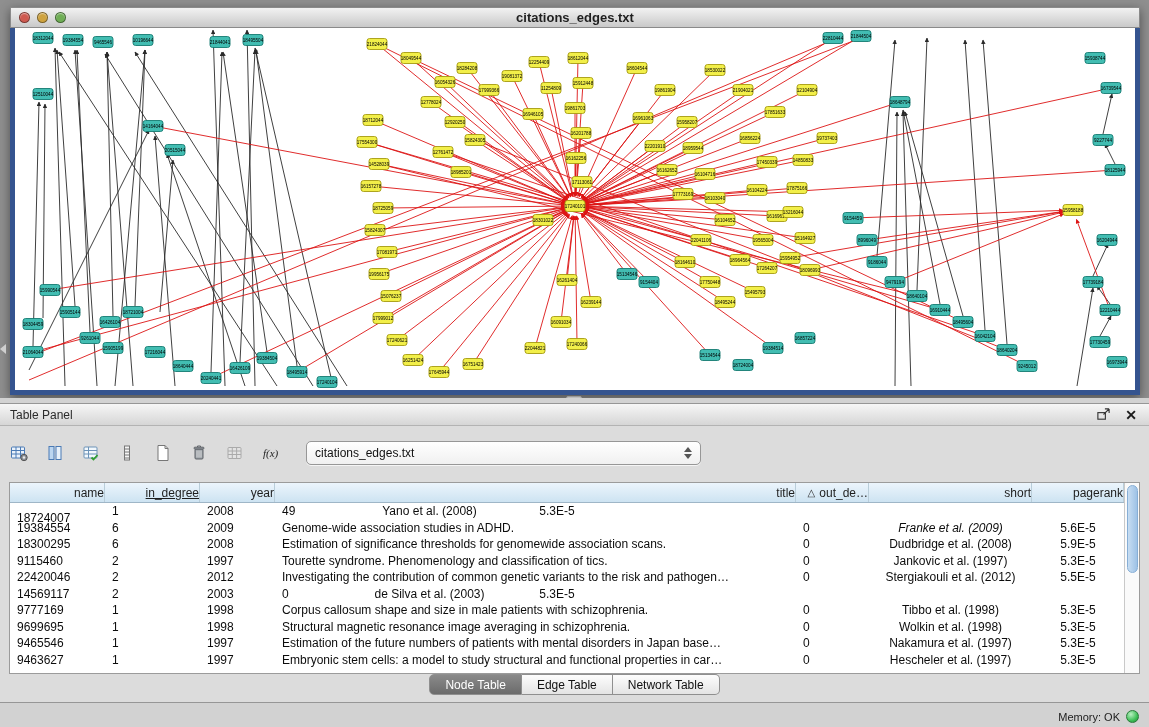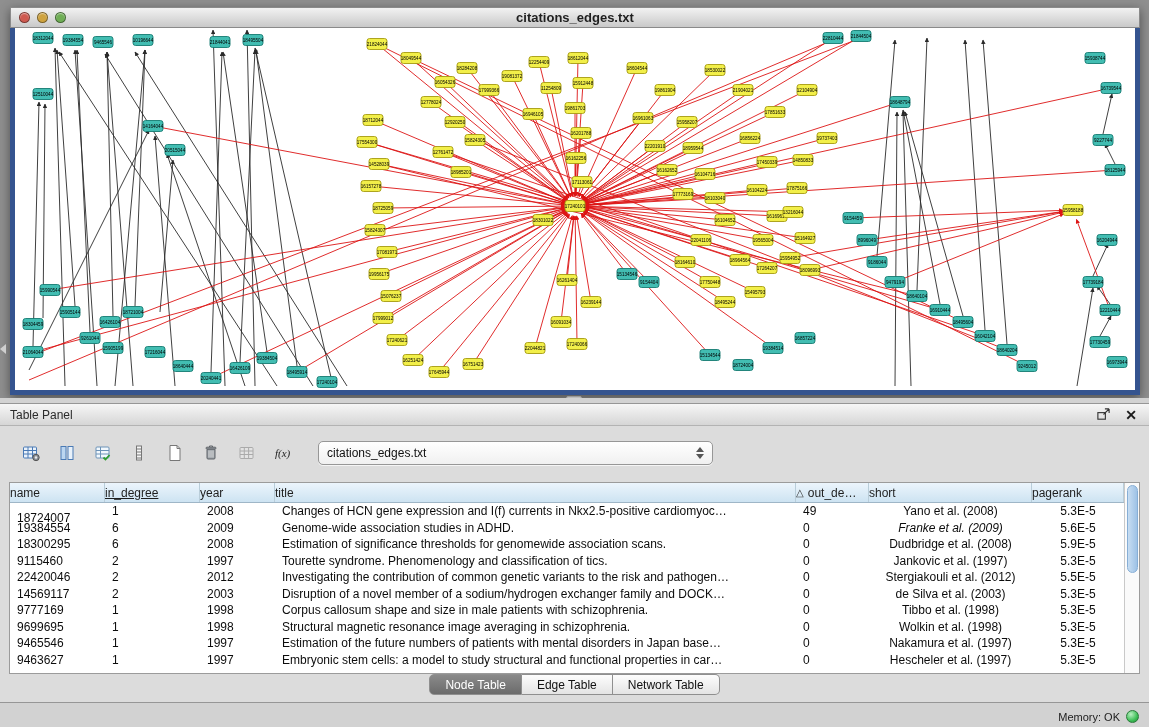--- a/index.html
+++ b/index.html
@@ -30,36 +30,36 @@
   
   .table-panel { position:absolute; left:0; top:403px; width:1149px; height:300px;
     background:#dcdcdc; border-top:1px solid #969696; border-bottom:1px solid #969696; }
   .panel-header { height:22px; background:linear-gradient(#f6f6f6,#d6d6d6);
     border-bottom:1px solid #b3b3b3; display:flex; align-items:center; padding:0 10px; }
   .panel-title { font-size:12px; color:#2b2b2b; }
   .panel-header-icons { margin-left:auto; display:flex; align-items:center; gap:12px; }
   .hdr-icon { width:16px; height:16px; display:flex; align-items:center; justify-content:center; cursor:default; }
   .close-x { font-size:14px; font-weight:bold; color:#1a1a1a; line-height:14px; }
 
-  .toolbar { height:54px; display:flex; align-items:center; padding:0 16px; gap:6px; }
+  .toolbar { height:54px; display:flex; align-items:center; padding:0 4px; gap:6px; }
   .tool-btn { width:30px; height:30px; display:flex; align-items:center; justify-content:center; border-radius:4px; }
   .tool-btn svg { width:18px; height:18px; }
   .combo { margin-left:14px; width:395px; height:24px; background:linear-gradient(#ffffff,#f0f0f0);
     border:1px solid #979797; border-radius:5px; display:flex; align-items:center; padding:0 8px;
     font-size:12px; color:#111; box-shadow:0 1px 0 rgba(255,255,255,.7); }
   .combo-arrows { margin-left:auto; display:flex; flex-direction:column; gap:2px; }
   .combo-arrows .up { width:0; height:0; border-left:4px solid transparent; border-right:4px solid transparent; border-bottom:5px solid #555; }
   .combo-arrows .down { width:0; height:0; border-left:4px solid transparent; border-right:4px solid transparent; border-top:5px solid #555; }
 
   .table-area { position:absolute; left:9px; right:9px; top:78px; height:192px;
     background:#fff; border:1px solid #9b9b9b; display:flex; }
   .table-main { flex:1; display:flex; flex-direction:column; overflow:hidden; }
   .thead { display:flex; height:20px; background:linear-gradient(#ecf5fc,#cde3f2);
     border-bottom:1px solid #9fb6c7; flex:none; }
-  .th { display:flex; align-items:center; justify-content:flex-start; font-size:12px; color:#1e1e1e;
+  .th { display:flex; align-items:center; justify-content:flex-end; font-size:12px; color:#1e1e1e;
     border-right:1px solid #b9cdd9; overflow:hidden; white-space:nowrap; flex:none; }
   .th.flex { flex:1; }
   .sort-glyph { font-size:10px; margin-right:4px; color:#333; }
   .tr { display:flex; height:16.5px; align-items:center; flex:none; }
   .td { font-size:12px; color:#0c0c0c; white-space:nowrap; overflow:hidden; text-overflow:ellipsis;
     padding-left:7px; flex:none; }
   .td.flex { flex:1; }
   .td.center { text-align:center; padding-left:0; }
   .vscroll { width:15px; border-left:1px solid #c9c9c9; background:#fafafa; position:relative; flex:none; }
   .vthumb { position:absolute; left:1.5px; top:2px; width:11px; height:88px; border-radius:6px;
@@ -859,21 +859,20 @@
           </div>
           <div class="th" style="width: 92px;">
             <span>pagerank</span>
           </div>
         </div>
       <div id="tbody">
           <div class="tr">
             <div class="td" style="width: 95px; margin-top: 14px;">18724007</div>
             <div class="td" style="width: 95px;">1</div>
             <div class="td" style="width: 75px;">2008</div>
-            <div class="td flex">Changes of HCN gene expression and I(f) currents in Nkx2.5-positive cardiomyoc…</div>
             <div class="td" style="width: 73px;">49</div>
             <div class="td center" style="width: 163px;">Yano et al. (2008)</div>
             <div class="td center" style="width: 92px;">5.3E-5</div>
           </div>
           <div class="tr">
             <div class="td" style="width: 95px;">19384554</div>
             <div class="td" style="width: 95px;">6</div>
             <div class="td" style="width: 75px;">2009</div>
             <div class="td flex">Genome-wide association studies in ADHD.</div>
             <div class="td" style="width: 73px;">0</div>
@@ -904,21 +903,20 @@
             <div class="td" style="width: 75px;">2012</div>
             <div class="td flex">Investigating the contribution of common genetic variants to the risk and pathogen…</div>
             <div class="td" style="width: 73px;">0</div>
             <div class="td center" style="width: 163px;">Stergiakouli et al. (2012)</div>
             <div class="td center" style="width: 92px;">5.5E-5</div>
           </div>
           <div class="tr">
             <div class="td" style="width: 95px;">14569117</div>
             <div class="td" style="width: 95px;">2</div>
             <div class="td" style="width: 75px;">2003</div>
-            <div class="td flex">Disruption of a novel member of a sodium/hydrogen exchanger family and DOCK…</div>
             <div class="td" style="width: 73px;">0</div>
             <div class="td center" style="width: 163px;">de Silva et al. (2003)</div>
             <div class="td center" style="width: 92px;">5.3E-5</div>
           </div>
           <div class="tr">
             <div class="td" style="width: 95px;">9777169</div>
             <div class="td" style="width: 95px;">1</div>
             <div class="td" style="width: 75px;">1998</div>
             <div class="td flex">Corpus callosum shape and size in male patients with schizophrenia.</div>
             <div class="td" style="width: 73px;">0</div>

